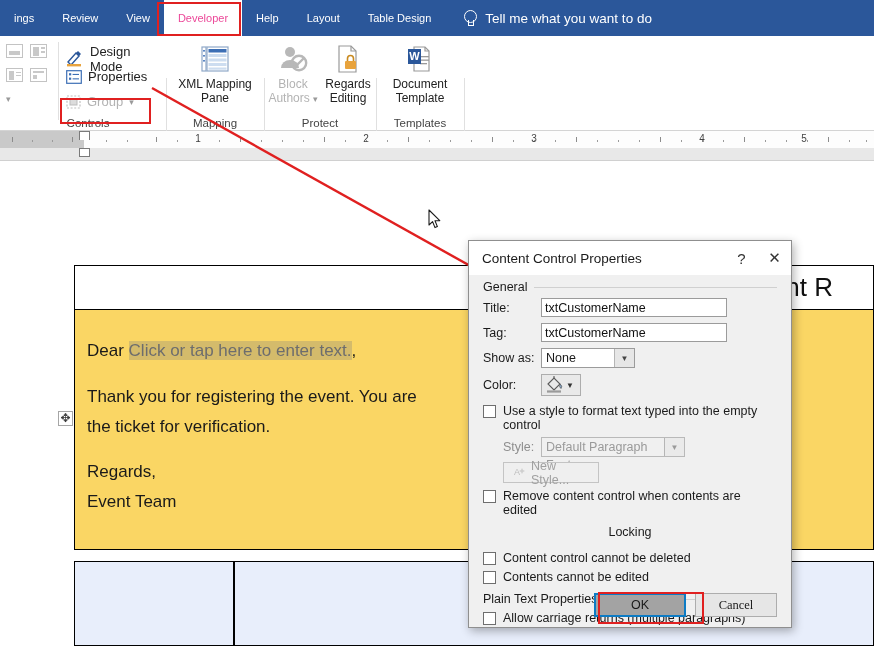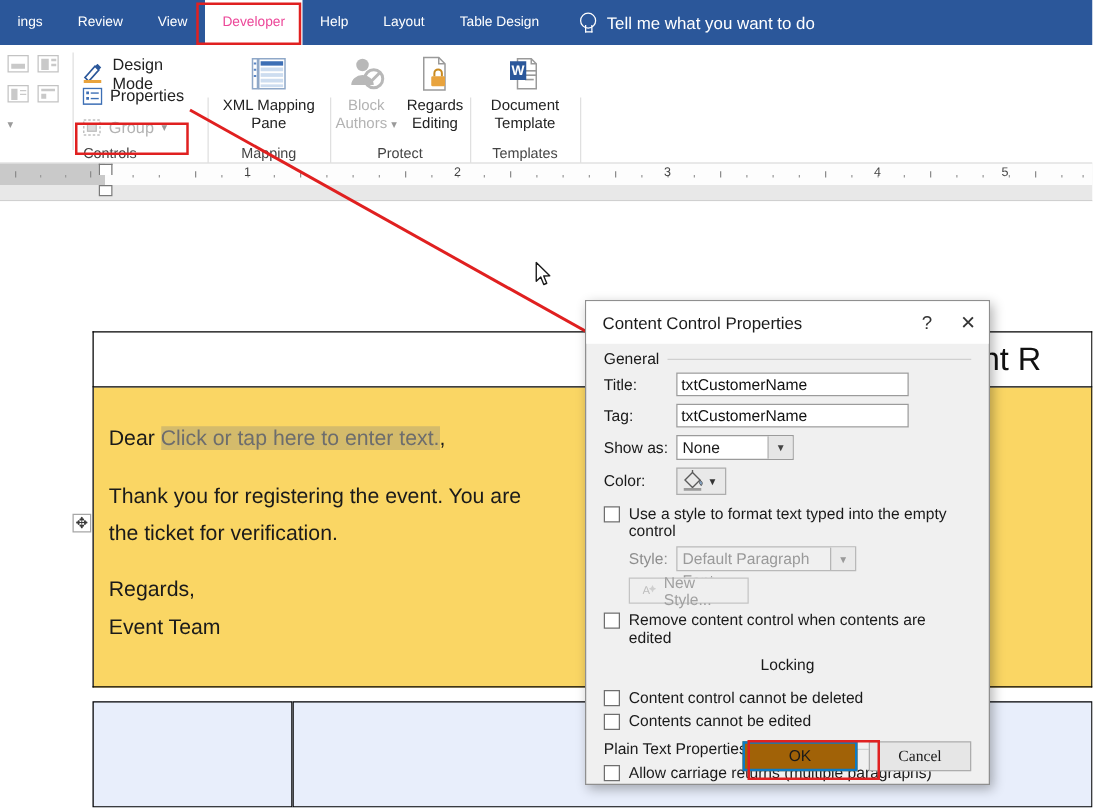--- a/index.html
+++ b/index.html
@@ -141,21 +141,21 @@
 
   .btn {
     height:21px; border:1px solid #adadad; background:#e6e6e6;
     display:inline-flex; align-items:center; justify-content:center;
     font-size:12.5px; color:#1a1a1a; padding:0 10px;
   }
   .btn.dis { color:#a0a0a0; border-color:#c4c4c4; background:#efefef; }
 
   #dlgfooter { position:absolute; left:0; bottom:10px; width:100%;
                display:flex; justify-content:flex-end; gap:9px; padding-right:14px; }
-  #okbtn { width:92px; height:24px; border:2px solid #0d7bc4; background:#a16207;
+  #okbtn { width:92px; height:24px; border:2px solid #0d7bc4; background:#a3a3a3;
            display:flex; align-items:center; justify-content:center; font-size:12.5px; }
   #cancelbtn { width:82px; height:24px; border:1px solid #adadad; background:#e6e6e6;
                display:flex; align-items:center; justify-content:center; font-size:12.5px;font-family:Liberation Serif, serif; }
 </style>
 </head>
 <body>
 
 <div id="tabstrip">
   <div class="tab">ings</div>
   <div class="tab">Review</div>

